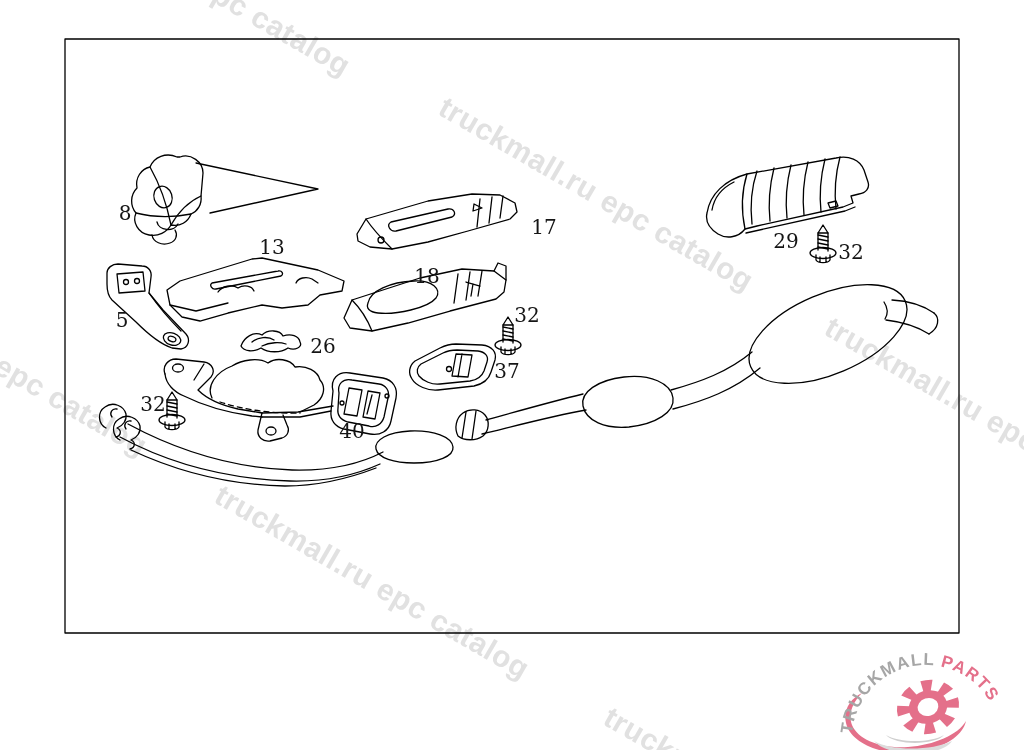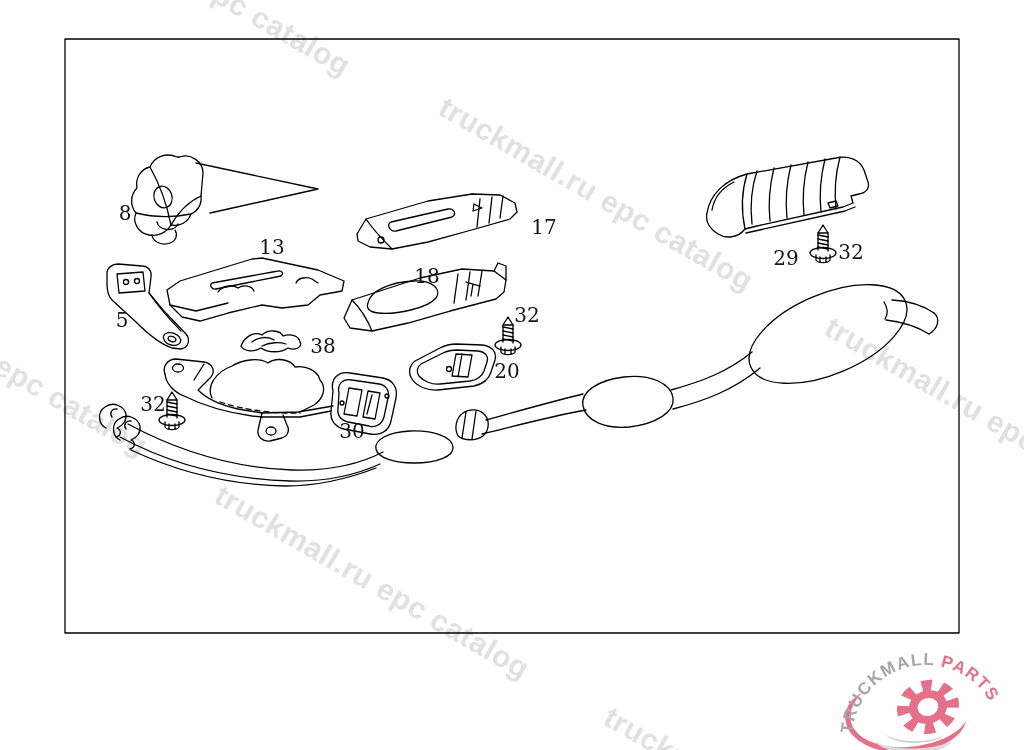--- a/index.html
+++ b/index.html
@@ -177,29 +177,29 @@
       <use href="#screwSym" x="494" y="316"></use>
     </g>
   <g>
       <use href="#screwSym" x="809" y="224"></use>
     </g>
 </svg>
 
 <div class="plabel" style="left:125px;top:213px">8</div>
 <div class="plabel" style="left:272px;top:247px">13</div>
 <div class="plabel" style="left:122px;top:320px">5</div>
-<div class="plabel" style="left:323px;top:346px">38</div>
+<div class="plabel" style="left:323px;top:346px">26</div>
 <div class="plabel" style="left:544px;top:227px">17</div>
 <div class="plabel" style="left:427px;top:276px">18</div>
 <div class="plabel" style="left:527px;top:315px">32</div>
-<div class="plabel" style="left:507px;top:371px">20</div>
-<div class="plabel" style="left:786px;top:258px">29</div>
+<div class="plabel" style="left:507px;top:371px">37</div>
+<div class="plabel" style="left:786px;top:241px">29</div>
 <div class="plabel" style="left:851px;top:252px">32</div>
 <div class="plabel" style="left:153px;top:404px">32</div>
-<div class="plabel" style="left:352px;top:431px">30</div>
+<div class="plabel" style="left:352px;top:431px">40</div>
 
 <svg id="logo" viewBox="0 0 180 107">
   <defs>
     <path id="logoArc" d="M 14,98 A 73,73 0 0 1 162,94" fill="none"></path>
   </defs>
 
   <path d="M 24,50 C 14,60 10,72 14,82 C 20,97 44,106 70,104 C 96,102 120,92 128,78 C 124,96 98,109 68,110 C 38,111 12,98 8,80 C 5,67 12,56 24,50 Z" fill="#e4708a" stroke="none"></path>
   <path d="M 36,98 C 52,108 94,108 114,98 C 104,114 50,115 36,98 Z" fill="#dcdcdc" stroke="none"></path>
   <path d="M 48,92 C 62,100 92,100 106,92 C 98,102 58,103 48,92 Z" fill="#cfcfcf" stroke="none"></path>
 

